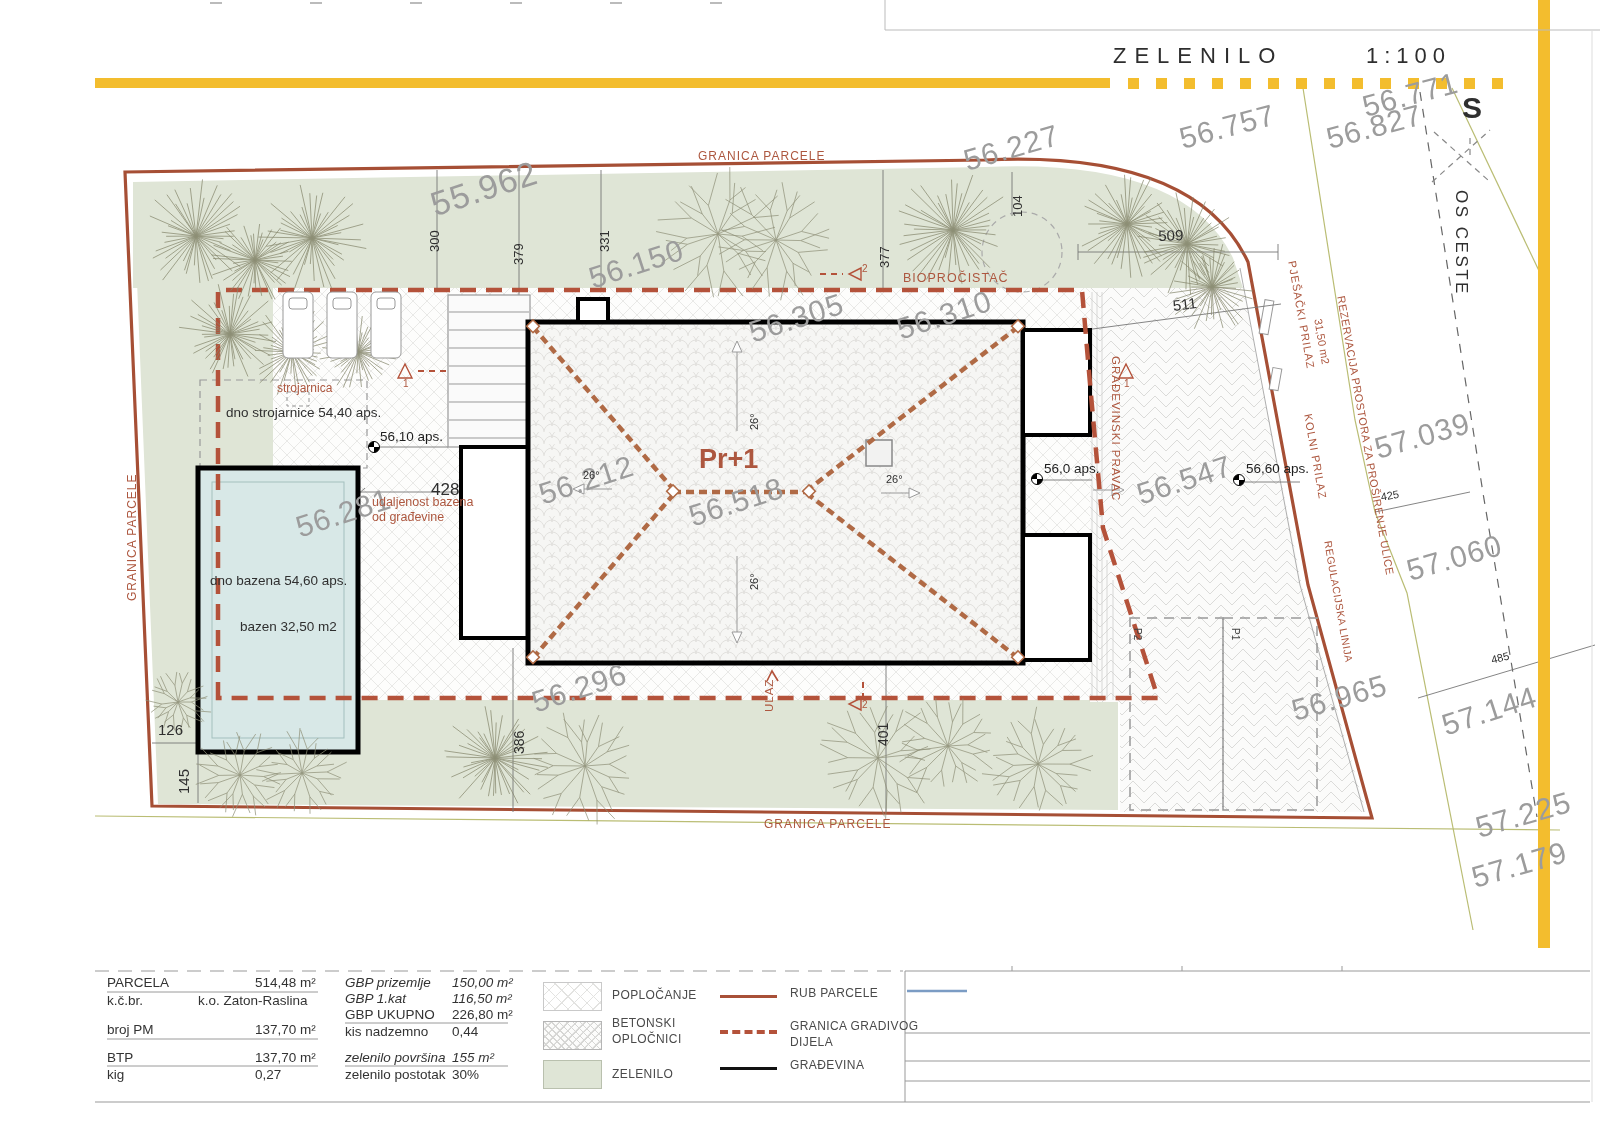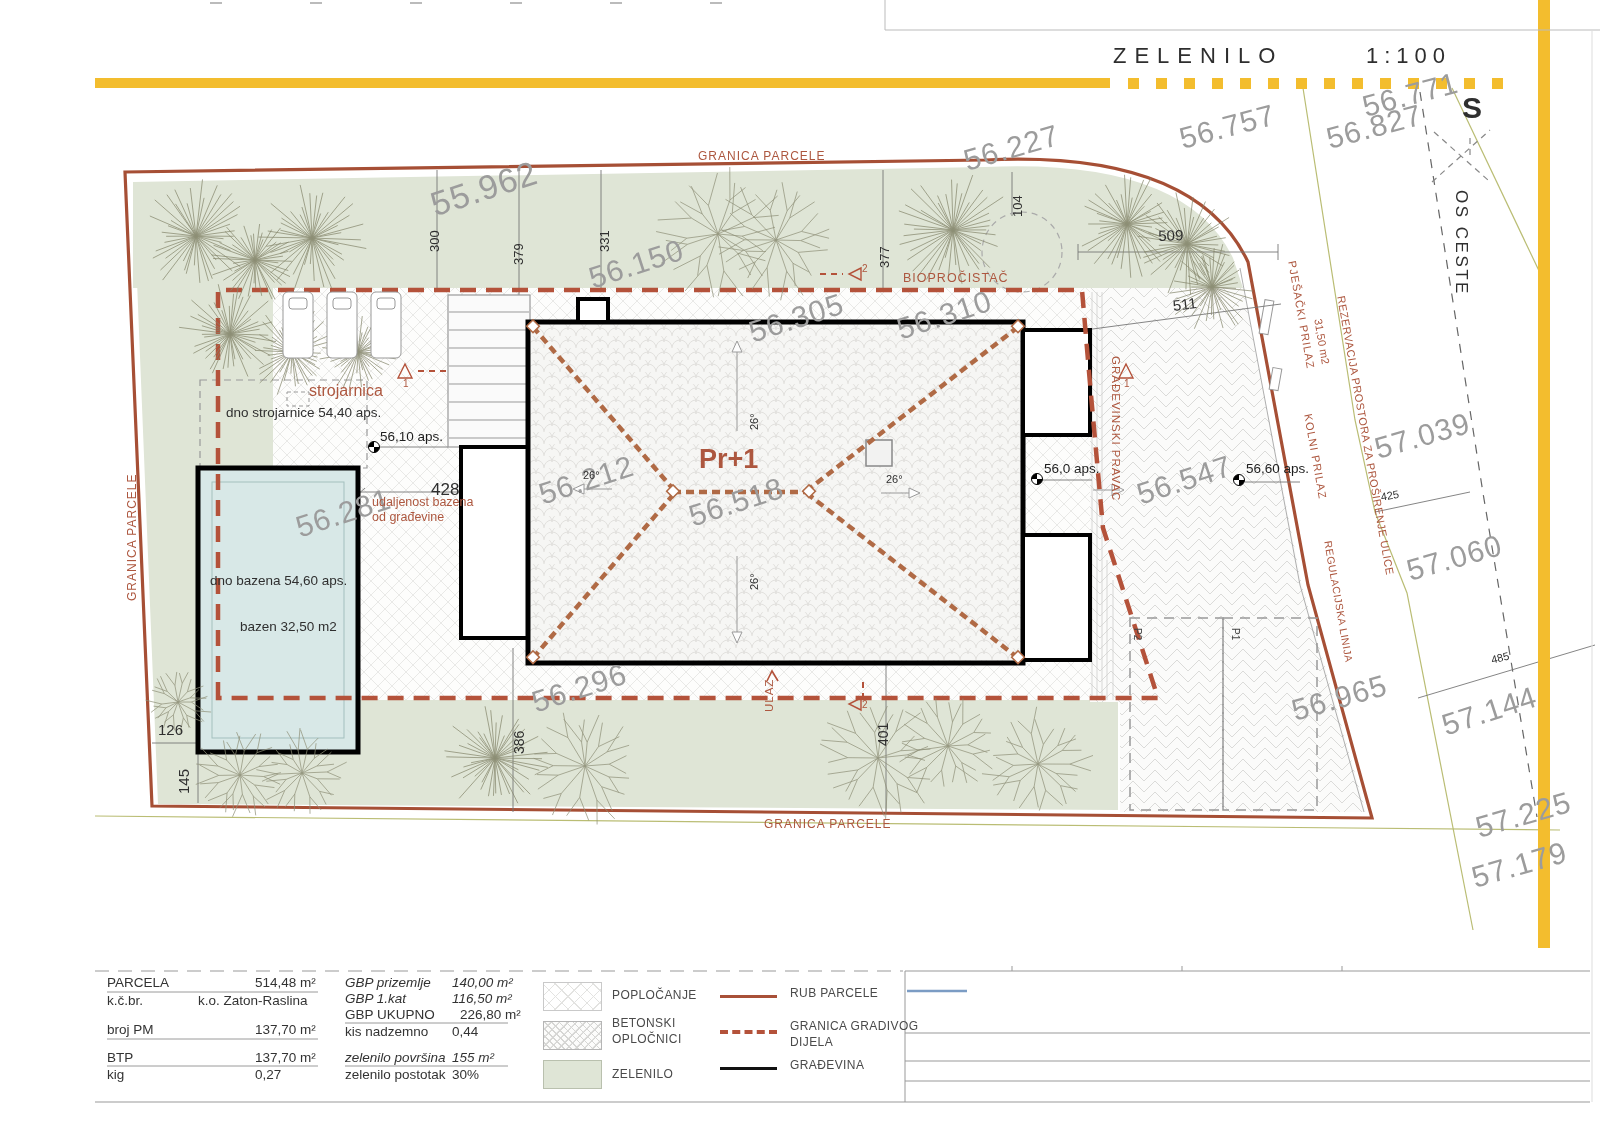--- a/index.html
+++ b/index.html
@@ -1185,21 +1185,21 @@
       <span class="lbl dim" style="left: 1380px; top: 492px; font-size: 11px; transform: rotate(-10deg);">425</span>
       <span class="lbl dim" style="left: 1490px; top: 655px; font-size: 11px; transform: rotate(-14deg);">485</span>
       <span class="lbl dim" style="left: 583px; top: 470px; font-size: 11px;">26°</span>
       <span class="lbl dim" style="left: 886px; top: 474px; font-size: 11px;">26°</span>
       <span class="lbl dim" style="left: 749px; top: 430px; font-size: 11px; transform: rotate(-90deg);">26°</span>
       <span class="lbl dim" style="left: 749px; top: 590px; font-size: 11px; transform: rotate(-90deg);">26°</span>
       <span class="lbl rn" style="left: 698px; top: 150px; letter-spacing: 1px;">GRANICA PARCELE</span>
       <span class="lbl rn" style="left: 764px; top: 818px; letter-spacing: 1px;">GRANICA PARCELE</span>
       <span class="lbl rn" style="left: 126px; top: 601px; transform: rotate(-90deg); letter-spacing: 1px;">GRANICA PARCELE</span>
       <span class="lbl rn" style="left: 903px; top: 272px; font-size: 12.5px; letter-spacing: 1px;">BIOPROČISTAČ</span>
-      <span class="lbl rn" style="left: 277px; top: 382px; font-size: 16px; margin-left: 32px;">strojarnica</span>
+      <span class="lbl rn" style="left: 277px; top: 382px; font-size: 12px;">strojarnica</span>
       <span class="lbl rn" style="left: 372px; top: 496px; font-size: 12.5px;">udaljenost bazena</span>
       <span class="lbl rn" style="left: 372px; top: 511px; font-size: 12.5px;">od građevine</span>
       <span class="lbl rn" style="left: 763px; top: 712px; font-size: 11.5px; transform: rotate(-90deg); letter-spacing: 1px;">ULAZ</span>
       <span class="lbl rn" style="left: 1122px; top: 356px; font-size: 11.5px; transform: rotate(90deg); letter-spacing: 1px;">GRAĐEVINSKI PRAVAC</span>
       <span class="lbl rn" style="left: 1297px; top: 260px; font-size: 11px; transform: rotate(80deg); letter-spacing: 1px;">PJEŠAČKI PRILAZ</span>
       <span class="lbl rn" style="left: 1313px; top: 413px; font-size: 11px; transform: rotate(80deg); letter-spacing: 1px;">KOLNI PRILAZ</span>
       <span class="lbl rn" style="left: 1346px; top: 295px; font-size: 11px; transform: rotate(80deg); letter-spacing: 0.5px;">REZERVACIJA PROSTORA ZA PROŠIRENJE ULICE</span>
       <span class="lbl rn" style="left: 1323px; top: 318px; font-size: 11px; transform: rotate(80deg);">31,50 m2</span>
       <span class="lbl rn" style="left: 1333px; top: 540px; font-size: 10.5px; transform: rotate(80deg); letter-spacing: 0.5px;">REGULACIJSKA LINIJA</span>
       <span class="lbl kn" style="left: 226px; top: 406px;">dno strojarnice 54,40 aps.</span>
@@ -1221,25 +1221,25 @@
       <span class="lbl stat" style="left: 255px; top: 976px;">514,48 m²</span>
       <span class="lbl stat" style="left: 107px; top: 994px;">k.č.br.</span>
       <span class="lbl stat" style="left: 198px; top: 994px;">k.o. Zaton-Raslina</span>
       <span class="lbl stat" style="left: 107px; top: 1023px;">broj PM</span>
       <span class="lbl stat" style="left: 255px; top: 1023px;">137,70 m²</span>
       <span class="lbl stat" style="left: 107px; top: 1051px;">BTP</span>
       <span class="lbl stat" style="left: 255px; top: 1051px;">137,70 m²</span>
       <span class="lbl stat" style="left: 107px; top: 1068px;">kig</span>
       <span class="lbl stat" style="left: 255px; top: 1068px;">0,27</span>
       <span class="lbl stat" style="left: 345px; top: 976px; font-style: italic; text-align: right;">GBP prizemlje</span>
-      <span class="lbl stat" style="left: 452px; top: 976px; font-style: italic;">140,00 m²</span>
+      <span class="lbl stat" style="left: 452px; top: 976px; font-style: italic;">150,00 m²</span>
       <span class="lbl stat" style="left: 345px; top: 992px; font-style: italic;">GBP 1.kat</span>
       <span class="lbl stat" style="left: 452px; top: 992px; font-style: italic;">116,50 m²</span>
       <span class="lbl stat" style="left: 345px; top: 1008px;">GBP UKUPNO</span>
-      <span class="lbl stat" style="left: 452px; top: 1008px; margin-left: 8px;">226,80 m²</span>
+      <span class="lbl stat" style="left: 452px; top: 1008px;">226,80 m²</span>
       <span class="lbl stat" style="left: 345px; top: 1025px;">kis nadzemno</span>
       <span class="lbl stat" style="left: 452px; top: 1025px;">0,44</span>
       <span class="lbl stat" style="left: 345px; top: 1051px; font-style: italic;">zelenilo površina</span>
       <span class="lbl stat" style="left: 452px; top: 1051px; font-style: italic;">155 m²</span>
       <span class="lbl stat" style="left: 345px; top: 1068px;">zelenilo postotak</span>
       <span class="lbl stat" style="left: 452px; top: 1068px;">30%</span>
       <div class="sw sw-pav" style="left: 543px; top: 982px;"></div>
       <span class="lbl leg" style="left: 612px; top: 989px;">POPLOČANJE</span>
       <div class="sw sw-herr" style="left: 543px; top: 1021px;"></div>
       <span class="lbl leg" style="left: 612px; top: 1017px;">BETONSKI</span>

